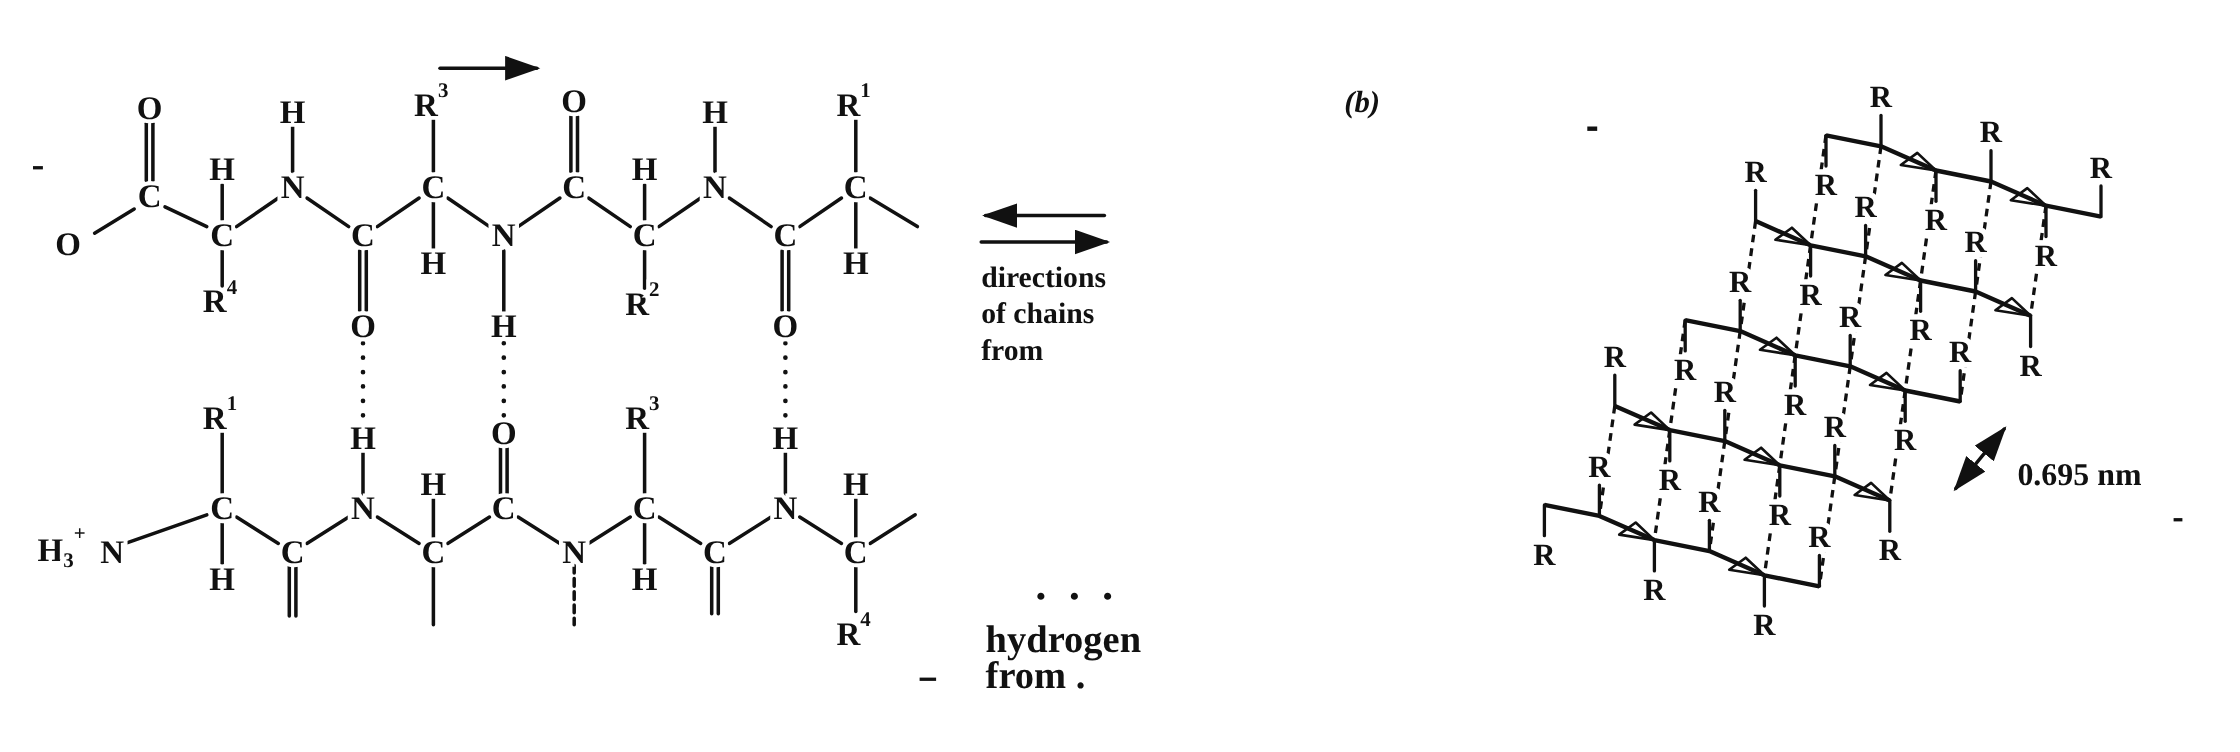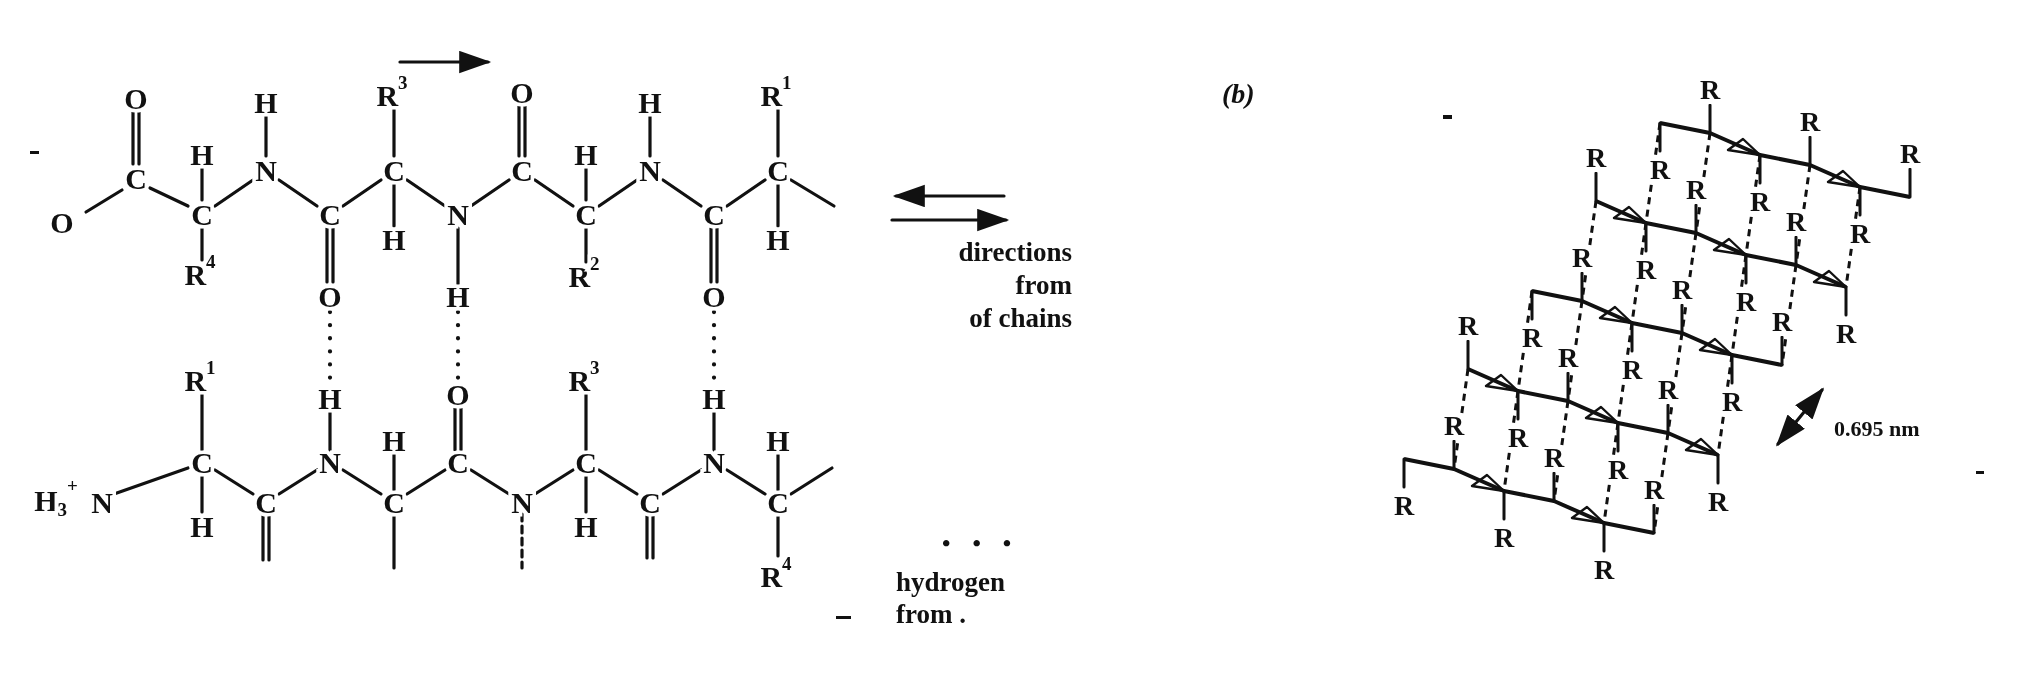--- a/index.html
+++ b/index.html
@@ -14,25 +14,25 @@
       text-anchor:middle;dominant-baseline:central;stroke:#fff;stroke-width:7px;paint-order:stroke;}
   .at tspan.sup,.at tspan.sub{font-size:19px;}
   .strand{stroke:#111;stroke-width:4;fill:none;stroke-linejoin:round;}
   .conn{stroke:#111;stroke-width:3;stroke-dasharray:7 5.5;fill:none;}
   .stem{stroke:#111;stroke-width:3;stroke-linecap:round;}
   .tri{stroke:#111;stroke-width:2.4;fill:none;stroke-linejoin:round;}
   .rlab{font:700 28px "Liberation Serif","DejaVu Serif",serif;fill:#111;text-anchor:middle;
         dominant-baseline:central;stroke:#fff;stroke-width:10px;paint-order:stroke;}
   .speck{fill:#111;}
   .htext{position:absolute;font-weight:700;color:#111;}
-  .legend-dir{left:892px;top:236px;font-size:27px;line-height:33px;width:180px;text-align:right;}
+  .legend-dir{left:892px;top:236px;font-size:27px;line-height:33px;width:180px;}
   .legend-hb-dots{left:942px;top:530px;font-size:24px;letter-spacing:8px;}
-  .legend-hb{left:896px;top:566px;font-size:27px;line-height:32px;width:200px;}
+  .legend-hb{left:896px;top:566px;font-size:35px;line-height:32px;width:200px;}
   .panel-b-label{left:1222px;top:78px;font-size:28px;font-style:italic;}
-  .dim-label{left:1834px;top:416px;font-size:22px;}
+  .dim-label{left:1834px;top:416px;font-size:29px;}
   sup{font-size:0.62em;}
   sub{font-size:0.62em;}
 </style>
 </head>
 <body>
 
 <div class="page">
 
   <svg id="mol" width="2036" height="684" viewBox="0 0 2036 684">
     <defs>
@@ -263,22 +263,22 @@
     <g id="g-specks">
         <rect x="30" y="151" width="9" height="3" class="speck"></rect>
         <rect x="1443" y="115" width="9" height="4" class="speck"></rect>
         <rect x="836" y="616" width="15" height="3" class="speck"></rect>
         <rect x="1976" y="471" width="8" height="3" class="speck"></rect>
       </g>
   </svg>
 
   <div class="htext legend-dir">
     <div>directions</div>
+    <div>of chains</div>
     <div>from</div>
-    <div>of chains</div>
   </div>
 
   <div class="htext legend-hb-dots">• • •</div>
   <div class="htext legend-hb">
     <div>hydrogen</div>
     <div>from .</div>
   </div>
 
   <div class="htext panel-b-label">(b)</div>
   <div class="htext dim-label">0.695 nm</div>

